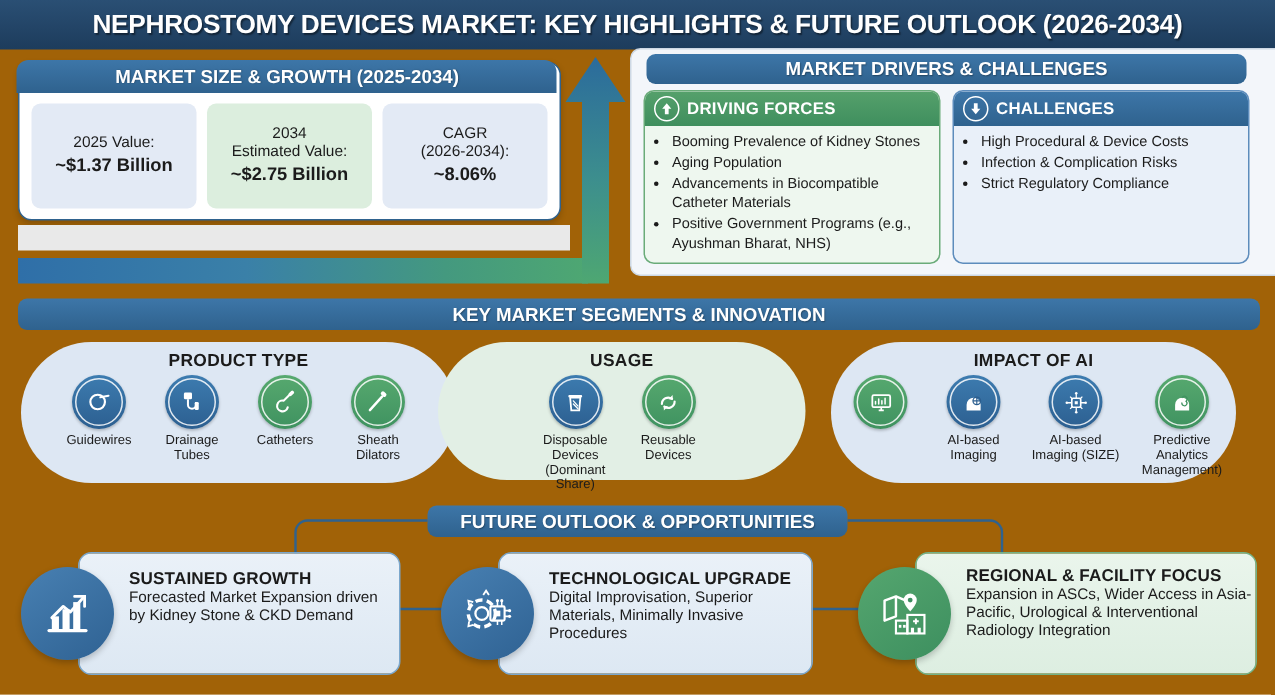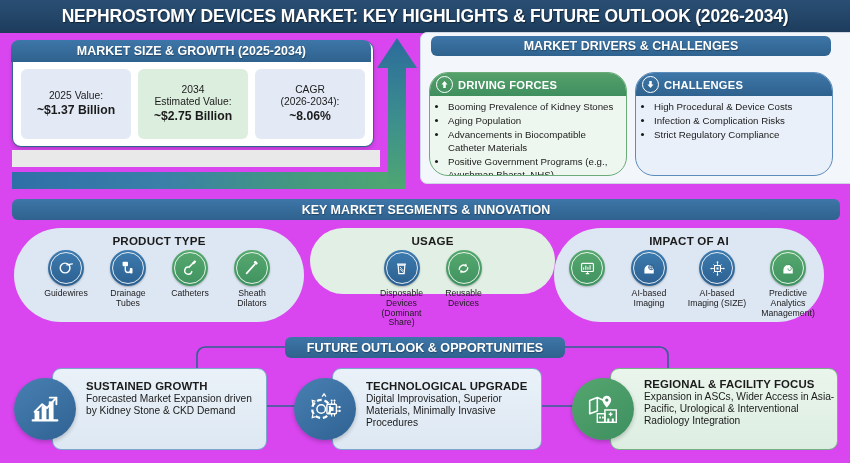--- a/index.html
+++ b/index.html
@@ -2,21 +2,21 @@
 <html><head>
 <meta charset="utf-8">
 <style>
   html,body{margin:0;padding:0;}
   body{
     width:850px;height:463px;overflow:hidden;
     font-family:"Liberation Sans",sans-serif;
     background:#ffffff;
     position:relative;
   }
-  .page{position:relative;width:850px;height:463px;background:#d946ef;}
+  .page{position:relative;width:850px;height:463px;background:#a16207;}
 
   
   .title-bar{
     position:absolute;left:0;top:0;width:850px;height:33px;
     background:linear-gradient(180deg,#2a4f74 0%,#1d3c5c 100%);
     display:flex;align-items:center;justify-content:center;
   }
   .title-bar .t{
     color:#ffffff;font-size:17.5px;font-weight:bold;letter-spacing:-0.2px;
     text-shadow:1px 1px 1px rgba(0,0,0,.45);
@@ -75,21 +75,21 @@
     position:absolute;left:420px;top:32px;width:420px;height:150px;
     background:#f3f6fa;border:1.4px solid #cdd8e4;border-radius:7px;padding-left:47px;
   }
   .dr-head{
     position:absolute;left:10px;top:3px;width:400px;height:20px;font-size:12.5px;
   }
   .dr-cols{
     position:absolute;left:8px;top:27px;width:404px;height:116px;
     display:flex;gap:8px;
   }
-  .dr-col{flex:1;border-radius:19px;overflow:hidden;box-sizing:border-box;margin-top:12px;}
+  .dr-col{flex:1;border-radius:7px;overflow:hidden;box-sizing:border-box;}
   .dr-col.green{background:#eef7ef;border:1.3px solid #6aab79;}
   .dr-col.blue{background:#e9f0f9;border:1.3px solid #5d8cbc;}
   .dr-col-head{
     height:23px;display:flex;align-items:center;gap:5px;padding-left:6px;
     color:#fff;font-weight:bold;font-size:11.2px;letter-spacing:.2px;
     box-sizing:border-box;
   }
   .dr-col.green .dr-col-head{background:linear-gradient(180deg,#55a06b 0%,#3f8f5e 100%);}
   .dr-col.blue  .dr-col-head{background:linear-gradient(180deg,#3d76a8 0%,#2f628e 100%);}
   .circ-ico{
@@ -294,21 +294,21 @@
           </div>
             </div>
           <div class="ico-lab">
             <div>Sheath</div>
             <div>Dilators</div>
           </div>
         </div>
       </div>
     </div>
 
-    <div class="blob green" style="left:310px;top:0;width:245px;height:66px;">
+    <div class="blob green" style="left:292px;top:0;width:245px;height:92px;">
       <div class="blob-title">USAGE</div>
       <div class="ico-row">
         <div class="ico-item">
           <div class="ico-circ blue">
               <div class="ring">
             <svg width="17" height="17" viewBox="0 0 20 20">
                   <path d="M6 6 h8 l-0.9 10 h-6.2 Z" fill="none" stroke="#fff" stroke-width="1.4"></path>
                   <rect x="4.6" y="4" width="10.8" height="1.7" rx="0.7" fill="#fff"></rect>
                   <path d="M8.5 8.5 L12 12.5 M8.5 11 L12 14.5" stroke="#fff" stroke-width="1" stroke-linecap="round"></path>
                 </svg>

